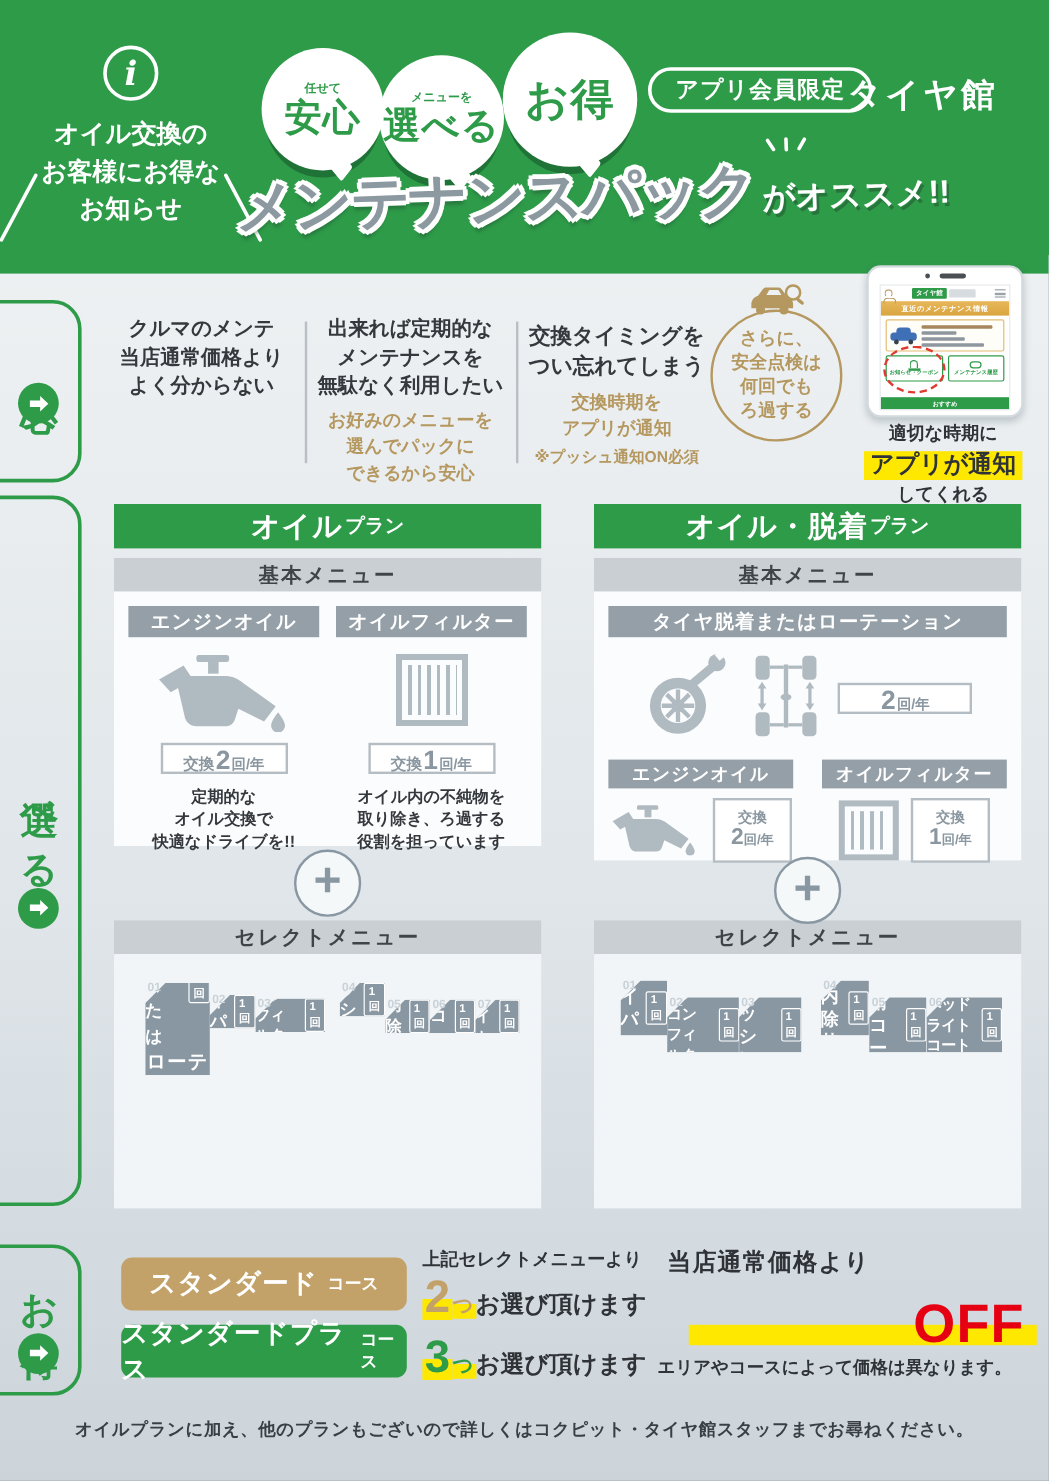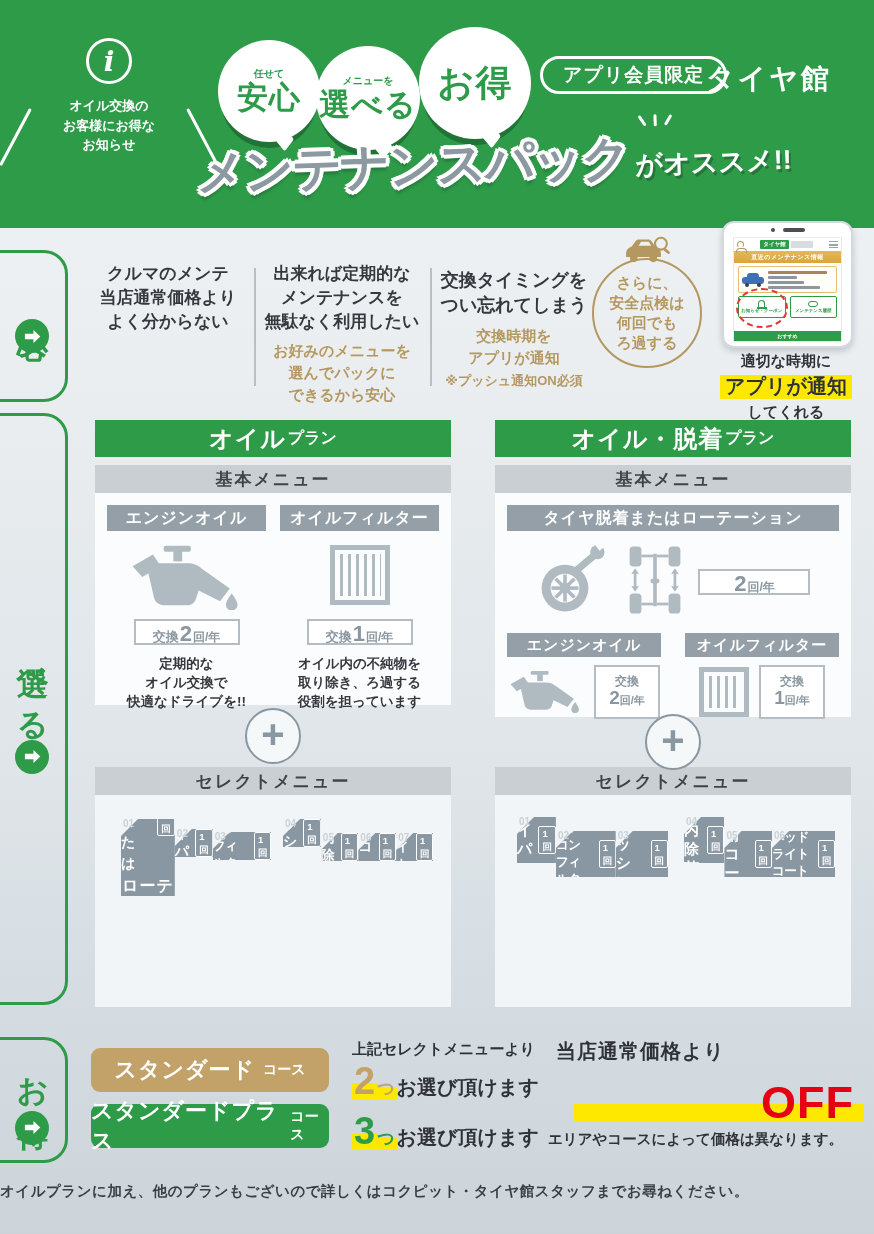--- a/index.html
+++ b/index.html
@@ -7,21 +7,21 @@
   .page { position:relative; width:874px; height:1234px; margin:0 auto; overflow:hidden;
           background:linear-gradient(180deg,#f2f4f5 0%,#eaeef0 30%,#dfe5e9 62%,#ccd4da 100%); }
   .pre { white-space:pre-line; }
 
   
   .hero { position:absolute; left:0; top:0; width:874px; height:228px; background:#2e9b49; }
   .notice { position:absolute; left:30px; top:38px; width:158px; text-align:center; color:#fff; }
   .info-icon { width:46px; height:46px; border:3px solid #fff; border-radius:50%; margin:0 auto 12px;
                display:flex; align-items:center; justify-content:center;
                font:italic bold 28px "DejaVu Serif",serif; }
-  .notice-text { font-size:13px; font-weight:bold; line-height:1.5; }
+  .notice-text { font-size:21px; font-weight:bold; line-height:1.5; }
   .slash { position:absolute; width:3px; height:64px; background:#fff; border-radius:2px; }
   .slash.l { left:-16px; bottom:-14px; transform:rotate(28deg); }
   .slash.r { right:-16px; bottom:-14px; transform:rotate(-28deg); }
 
   .bubble { position:absolute; background:#fff; border-radius:50%;
             display:flex; flex-direction:column; align-items:center; justify-content:center;
             color:#2e9b49; font-weight:bold; text-align:center;
             box-shadow:0 9px 0 -3px rgba(21,82,40,.55); }
   .bubble::after { content:""; position:absolute; bottom:-5px; left:58%; width:15px; height:15px;
                    background:#fff; transform:rotate(50deg) skew(12deg); border-radius:2px; }
@@ -155,35 +155,35 @@
   .chip.condensed { font-size:12.5px; letter-spacing:-.5px; }
   .chip-no { position:absolute; top:-1px; left:2px; font-size:10px; font-weight:bold; color:#c9d2d8; z-index:2; }
   .count-badge { border:1.5px solid #fff; border-radius:2px; font-size:9.5px; line-height:13px; padding:0 3px; font-weight:bold; }
   .chip-lines { text-align:center; line-height:1.5; }
   .chip-l1 { display:flex; align-items:center; justify-content:flex-start; gap:22px; font-size:14px; }
   .chip-l2 { font-size:16px; letter-spacing:1px; }
   .sub-row { display:flex; align-items:center; justify-content:center; gap:10px; margin-top:8px; color:#b0bac1; }
   .wide-icon-row { display:flex; align-items:center; justify-content:center; gap:14px; height:102px; color:#b0bac1; }
 
   
-  .course-btn { position:absolute; left:91px; width:238px; height:44px; border-radius:9px; color:#fff;
+  .course-btn { position:absolute; left:101px; width:238px; height:44px; border-radius:9px; color:#fff;
                 display:flex; align-items:center; justify-content:center; }
   .course-btn .n { font-size:22px; font-weight:bold; letter-spacing:1px; }
   .course-btn .s { font-size:14px; font-weight:bold; margin-left:8px; }
   .pick-note { position:absolute; left:352px; top:1040px; font-size:15px; font-weight:bold; color:#2f3337; }
   .pick { position:absolute; left:352px; color:#2f3337; font-weight:bold; font-size:20px; display:flex; align-items:baseline; }
   .pick .num { font-size:38px; line-height:1; padding:0 2px;
                background:linear-gradient(180deg,transparent 55%,#ffe800 55%); }
   .pick .tsu { font-size:17px; background:linear-gradient(180deg,transparent 45%,#ffe800 45%); padding-right:2px; }
   .price-label { position:absolute; left:556px; top:1038px; font-size:20px; font-weight:bold; color:#2f3337; letter-spacing:1px; }
   .off-area { position:absolute; left:574px; top:1078px; width:290px; height:46px; }
   .off-area .bar { position:absolute; left:0; right:0; bottom:3px; height:17px; background:#ffe800; }
   .off-area .off { position:absolute; right:10px; bottom:-1px; color:#e50012; font-size:45px; font-weight:bold; line-height:1; letter-spacing:1px; }
   .price-note { position:absolute; left:548px; top:1130px; font-size:14.5px; font-weight:bold; color:#2f3337; }
-  .footer-note { position:absolute; left:0; right:0; top:1182px; font-size:14.5px; font-weight:bold; color:#3a3f44; letter-spacing:.5px; }
+  .footer-note { position:absolute; left:0; right:0; top:1182px; text-align:center; font-size:14.5px; font-weight:bold; color:#3a3f44; letter-spacing:.5px; }
 </style>
 </head>
 <body>
 
 <div class="page">
 
   <div class="hero">
     <div class="notice">
       <div class="info-icon">i</div>
       <div class="notice-text pre">オイル交換の

